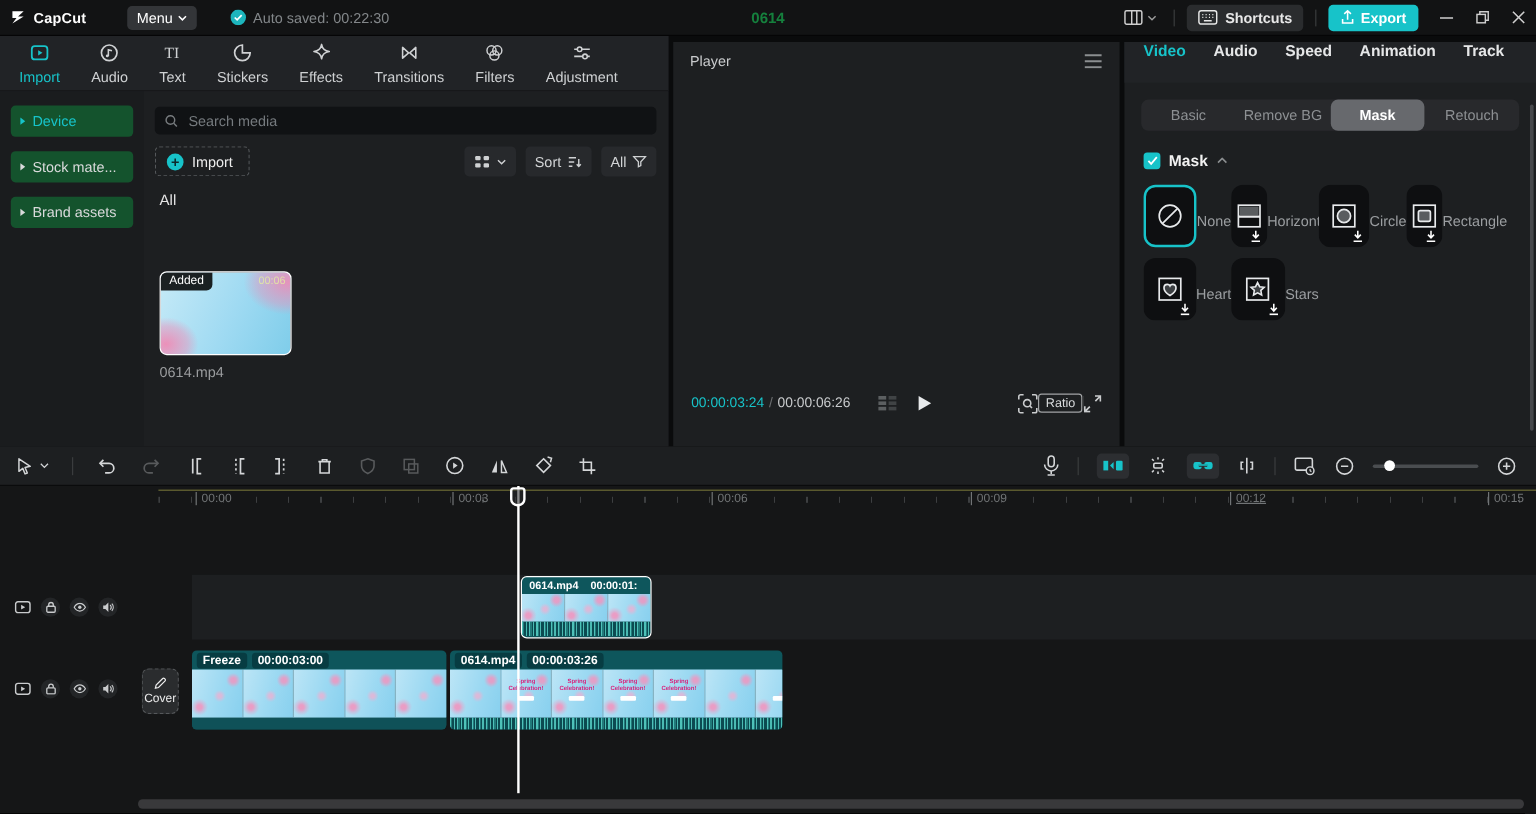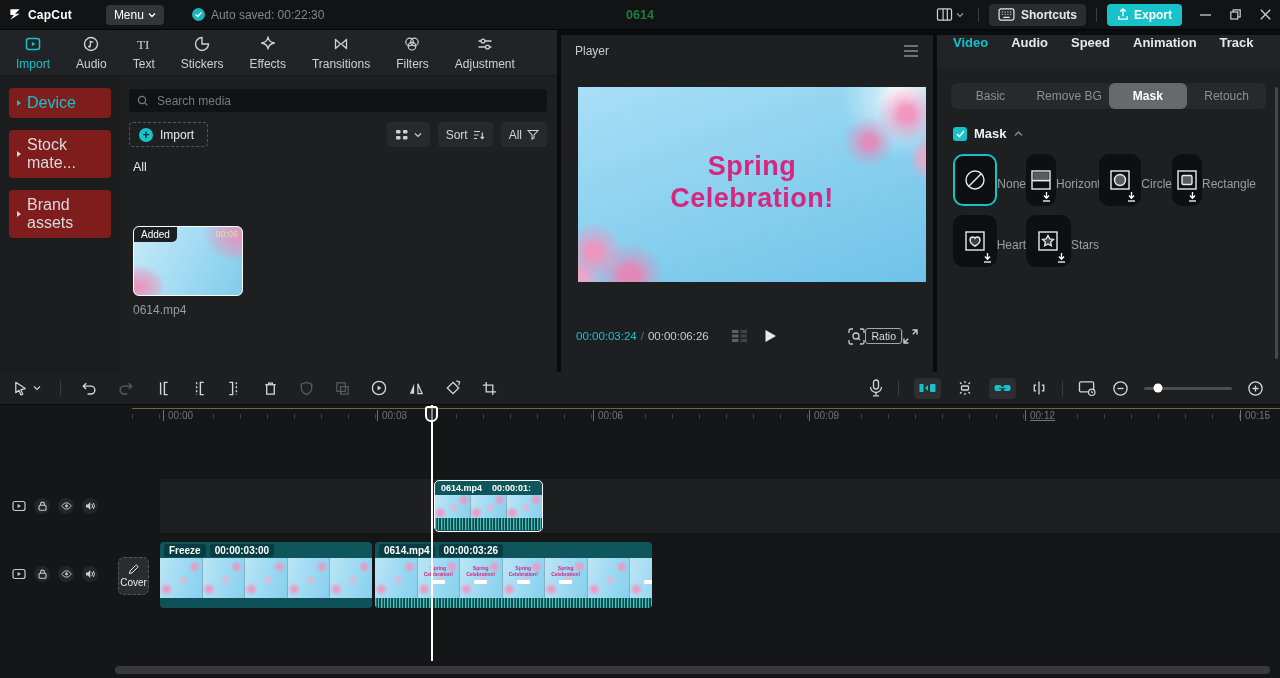--- a/index.html
+++ b/index.html
@@ -26,22 +26,22 @@
               gap:5px;padding:0 10px;font-size:12px;font-weight:700;color:#fff;}
   .win-btn{width:30px;height:30px;display:flex;align-items:center;justify-content:center;color:#cfcfcf;}
 
   
   .left-panel{position:absolute;left:0;top:30px;width:557px;height:342px;background:#1d1f21;}
   .media-tabs{height:46px;background:#212326;display:flex;align-items:center;gap:26px;
               padding-left:16px;border-bottom:1px solid #17181a;}
   .mtab{display:flex;flex-direction:column;align-items:center;gap:3px;font-size:12px;color:#cfd1d3;}
   .mtab.active{color:var(--accent);}
   .sidebar{position:absolute;left:0;top:46px;width:120px;bottom:0;background:#1a1c1e;padding-top:12px;}
-  .side-item{margin:0 9px 12px 9px;background:#7f1d1d;border-radius:4px;padding:6px 8px;
-             font-size:16px;color:#d9dadb;display:flex;align-items:center;gap:6px;}
+  .side-item{margin:0 9px 12px 9px;background:#14532d;border-radius:4px;padding:6px 8px;
+             font-size:12px;color:#d9dadb;display:flex;align-items:center;gap:6px;}
   .side-item.active{color:var(--accent);}
   .side-caret{width:0;height:0;border-left:4px solid currentColor;border-top:3.5px solid transparent;
               border-bottom:3.5px solid transparent;}
   .media-area{position:absolute;left:120px;top:46px;right:0;bottom:0;background:#1d1f21;}
   .searchbar{margin:13px 10px 0 9px;height:23px;background:#101214;border-radius:4px;
              display:flex;align-items:center;gap:6px;padding:0 8px;}
   .searchbar input{flex:1;background:transparent;border:0;outline:0;color:#bbb;font-size:12px;
                    font-family:"Liberation Sans",sans-serif;}
   .searchbar input::placeholder{color:#757a7e;}
   .import-row{display:flex;align-items:center;margin:10px 10px 0 9px;}
@@ -376,28 +376,20 @@
     </div>
   </div>
 
   <div class="center-panel">
     <div class="player-header">
       <span>Player</span>
       <svg width="16" height="12" viewBox="0 0 16 12">
           <path d="M1 1h14M1 6h14M1 11h14" stroke="#8b8e90" stroke-width="1.6"></path>
         </svg>
     </div>
-    <div class="preview">
-      <div class="blossom tr"></div>
-      <div class="blossom bl"></div>
-      <div class="video-title">
-        <span>Spring</span>
-        <span>Celebration!</span>
-      </div>
-    </div>
     <div class="player-controls">
       <span class="tc-cur">00:00:03:24</span>
       <span class="tc-sep">/</span>
       <span class="tc-tot">00:00:06:26</span>
       <div class="pc-icons">
         <svg width="17" height="14" viewBox="0 0 17 14">
             <rect x="1" y="1" width="6.5" height="3" fill="#5c5f61"></rect>
             <rect x="1" y="5.5" width="6.5" height="3" fill="#5c5f61"></rect>
             <rect x="1" y="10" width="6.5" height="3" fill="#5c5f61"></rect>
             <rect x="9.5" y="1" width="6.5" height="3" fill="#404345"></rect>

